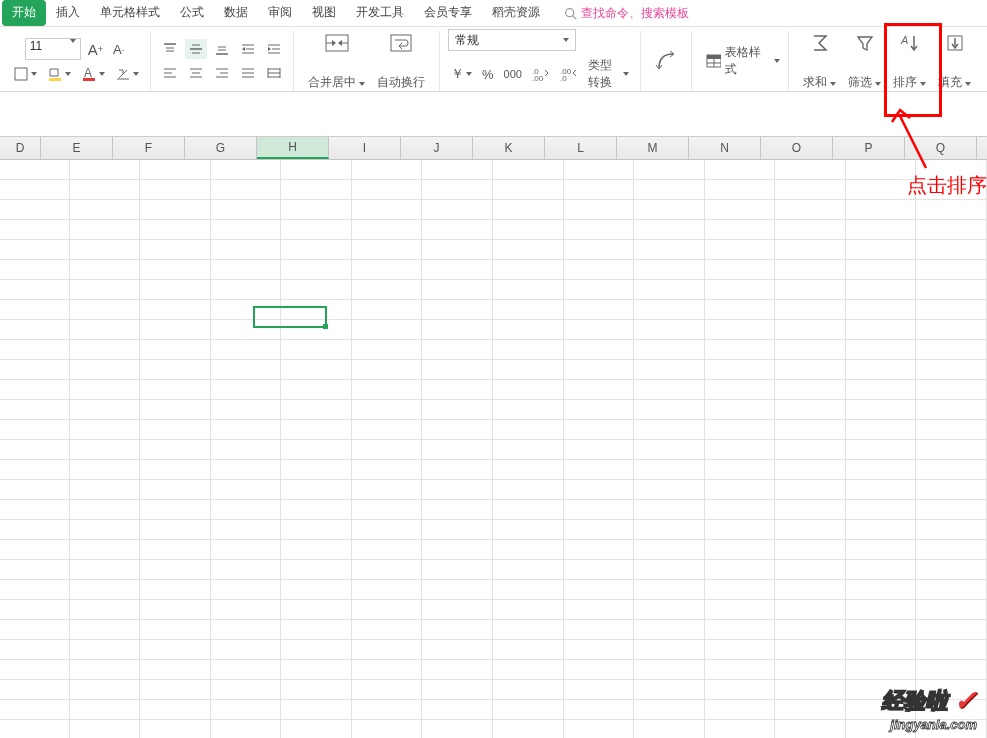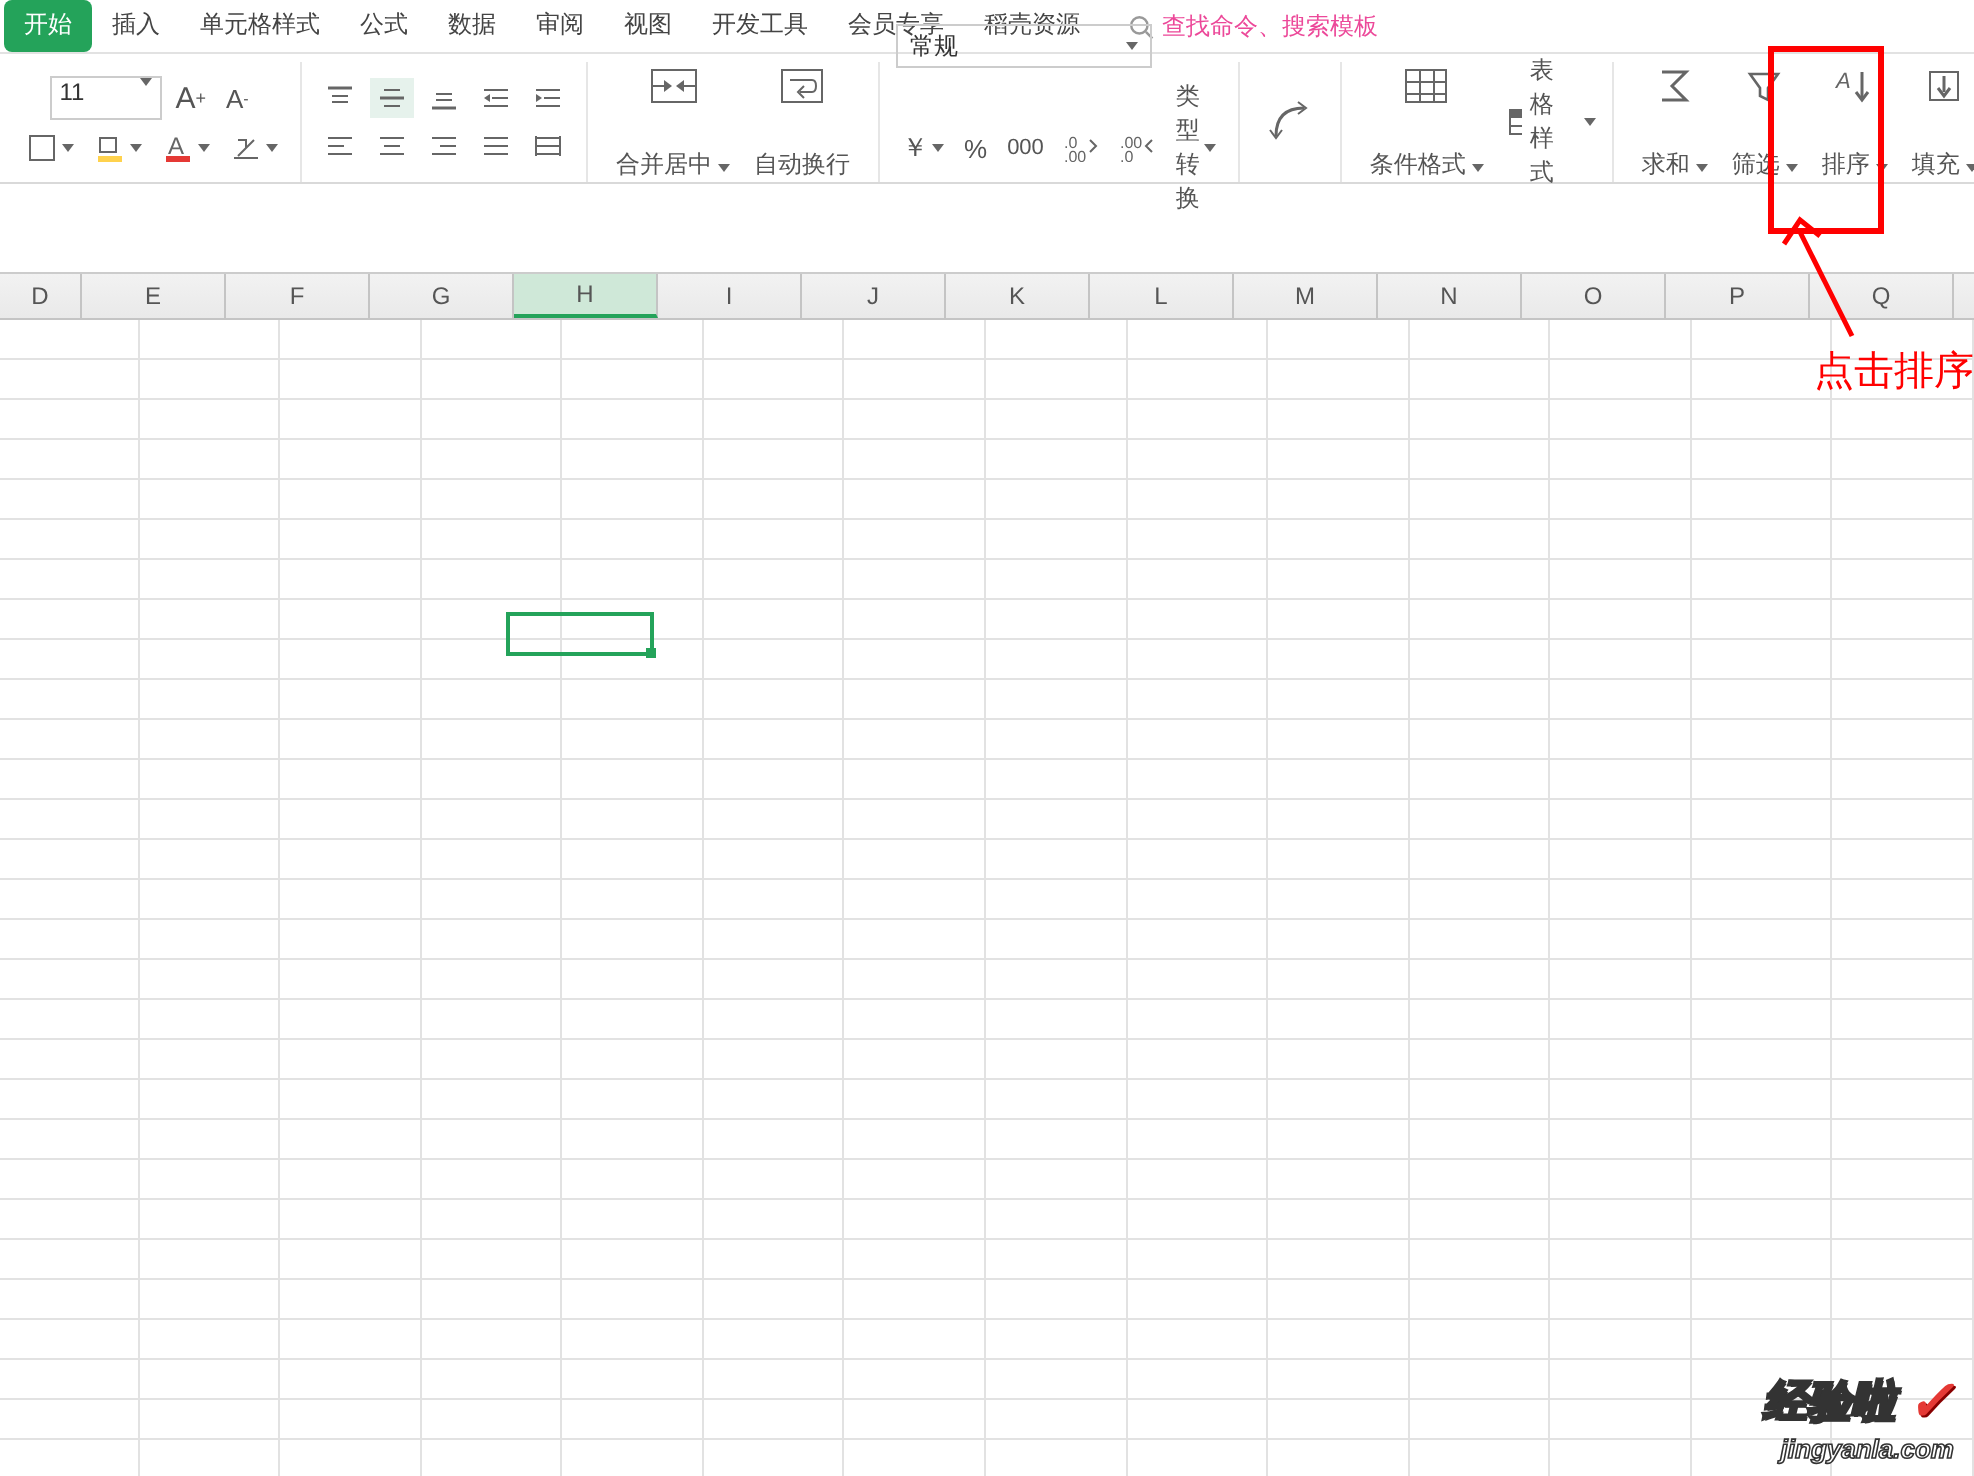--- a/index.html
+++ b/index.html
@@ -448,30 +448,20 @@
     <div class="bigbtn">
       <svg width="26" height="26">
           <path d="M6 20 Q6 6 20 6" fill="none" stroke="#666" stroke-width="1.5"></path>
           <path d="M17 3 L21 6 L17 9" fill="none" stroke="#666"></path>
           <path d="M3 17 L6 21 L9 17" fill="none" stroke="#666"></path>
         </svg>
     </div>
   </div>
 
   <div class="group">
-    <div class="bigbtn">
-      <svg width="26" height="22">
-          <rect x="3" y="3" width="20" height="16" fill="none" stroke="#666"></rect>
-          <line x1="3" y1="9" x2="23" y2="9" stroke="#666"></line>
-          <line x1="3" y1="15" x2="23" y2="15" stroke="#666"></line>
-          <line x1="10" y1="3" x2="10" y2="19" stroke="#666"></line>
-          <line x1="17" y1="3" x2="17" y2="19" stroke="#666"></line>
-        </svg>
-      <div class="label"><span>条件格式</span><span class="dropdown-arrow" style="display:inline-block;margin-left:3px;"></span></div>
-    </div>
     <div class="col" style="align-items:flex-start;gap:8px;margin-left:6px;">
       <div class="twoitem">
         <svg width="16" height="14">
             <rect x="1" y="1" width="14" height="12" fill="none" stroke="#666"></rect>
             <rect x="1" y="1" width="14" height="4" fill="#666"></rect>
             <line x1="1" y1="9" x2="15" y2="9" stroke="#666"></line>
             <line x1="8" y1="5" x2="8" y2="13" stroke="#666"></line>
           </svg>
         <span>表格样式</span>
           <span class="dropdown-arrow"></span>

